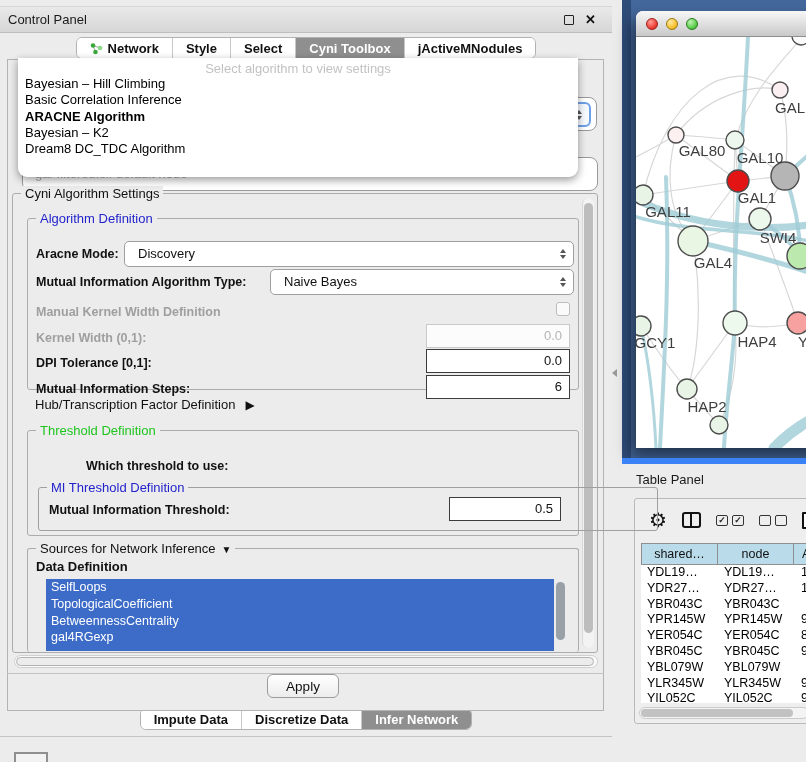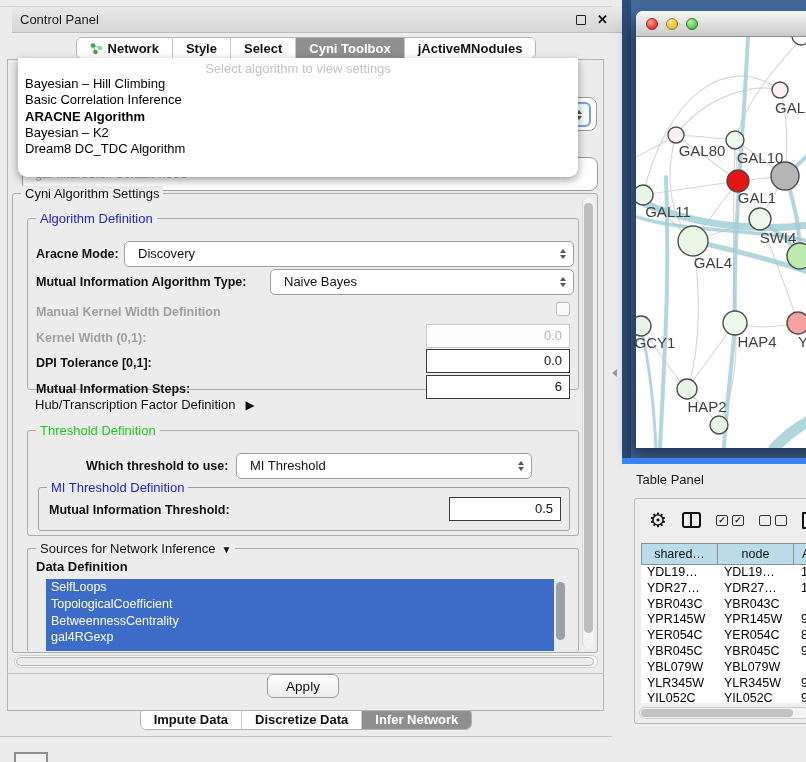--- a/index.html
+++ b/index.html
@@ -4,21 +4,21 @@
 <style>
   html,body{margin:0;padding:0;background:#ececec;}
   *{box-sizing:border-box;}
   .stage{position:relative;width:806px;height:762px;overflow:hidden;background:#ececec;
          font-family:"Liberation Sans",sans-serif;color:#111;}
 
   
   .cp{position:absolute;left:0;top:6px;width:612px;height:731px;background:#ececec;
       border-top:1px solid #d6d6d6;border-bottom:1px solid #c4c4c4;}
   .cp-titlebar{position:absolute;left:0;top:0;width:100%;height:26px;
-      background:linear-gradient(#e9e9e9,#d6d6d6);border-bottom:1px solid #bdbdbd;margin-left:12px;}
+      background:linear-gradient(#e9e9e9,#d6d6d6);border-bottom:1px solid #bdbdbd;}
   .cp-title{position:absolute;left:8px;top:0;line-height:26px;font-size:13px;color:#1a1a1a;}
   .cp-winbtns{position:absolute;right:16px;top:0;height:26px;display:flex;align-items:center;gap:11px;}
   .float-box{width:10px;height:10px;border:1.6px solid #222;border-radius:1px;}
   .close-x{font-size:13px;font-weight:700;color:#111;line-height:10px;}
 
   .tabs-row{position:absolute;left:0;width:100%;display:flex;justify-content:center;}
   #top-tabs{top:30px;}
   #bottom-tabs{top:701px;}
   .tabstrip{display:flex;height:22px;border:1px solid #b2b2b2;border-radius:6px;overflow:hidden;background:#fff;}
   .tab{display:flex;align-items:center;gap:5px;padding:0 13px;font-size:13px;font-weight:700;
@@ -70,21 +70,21 @@
   .tri-dn{width:0;height:0;border-left:3.5px solid transparent;border-right:3.5px solid transparent;border-top:4.5px solid #555;}
   .field{position:absolute;background:#fff;border:1.5px solid #3c3c3c;height:24px;font-size:13px;
       line-height:21px;text-align:right;padding-right:7px;}
   .field.dis{border:1px solid #c9c9c9;background:#fcfcfc;color:#b5b5b5;}
   .checkbox{position:absolute;width:14px;height:14px;border:1.5px solid #bdbdbd;border-radius:3px;background:#fafafa;}
 
   .hub-row{position:absolute;left:22px;top:203px;font-size:13px;color:#111;display:flex;align-items:center;gap:10px;z-index:3;}
   .hub-caret{font-size:12px;}
 
   #thr-group{left:14px;top:236px;width:552px;height:106px;}
-  #mi-group{left:10px;top:56px;width:532px;height:44px;border-color:#9f9f9f;}
+  #mi-group{left:10px;top:56px;width:620px;height:44px;border-color:#9f9f9f;}
 
   #src-group{left:14px;top:354px;width:552px;height:104px;border-bottom:none;}
   .src-caret{font-size:10px;margin-left:6px;}
   .listbox{position:absolute;left:18px;top:30px;width:508px;height:72px;background:#3d6cc8;overflow:hidden;}
   .list-item{height:16.8px;line-height:16.8px;font-size:12.5px;color:#fff;padding-left:5px;background:#3d6cc8;white-space:nowrap;}
   .list-vscroll{position:absolute;right:3px;top:3px;width:9px;height:66px;}
   .list-vscroll .thumb{position:absolute;left:0;top:0;width:9px;height:58px;background:#9aa0a8;border-radius:5px;}
 
   .hscroll{position:absolute;left:14px;top:648px;width:584px;height:13px;background:#fafafa;
       border:1px solid #cfcfcf;border-radius:7px;z-index:3;}
@@ -232,27 +232,20 @@
 
       <div class="hub-row">
         <span>Hub/Transcription Factor Definition</span>
         <span class="hub-caret">▶</span>
       </div>
 
       <div class="group" id="thr-group">
         <span class="legend green">Threshold Definition</span>
 
         <span class="lbl" style="left:58px;top:28px;">Which threshold to use:</span>
-        <div class="cmb" style="left:208px;top:22px;width:296px;">
-          <span class="txt">MI Threshold</span>
-          <span class="arrows">
-              <span class="tri-up"></span>
-              <span class="tri-dn"></span>
-            </span>
-        </div>
 
         <div class="group" id="mi-group">
           <span class="legend blue">MI Threshold Definition</span>
           <span class="lbl" style="left:10px;top:15px;">Mutual Information Threshold:</span>
           <div class="field" style="left:410px;top:9px;width:112px;">0.5</div>
         </div>
       </div>
 
       <div class="group" id="src-group">
         <span class="legend black">

